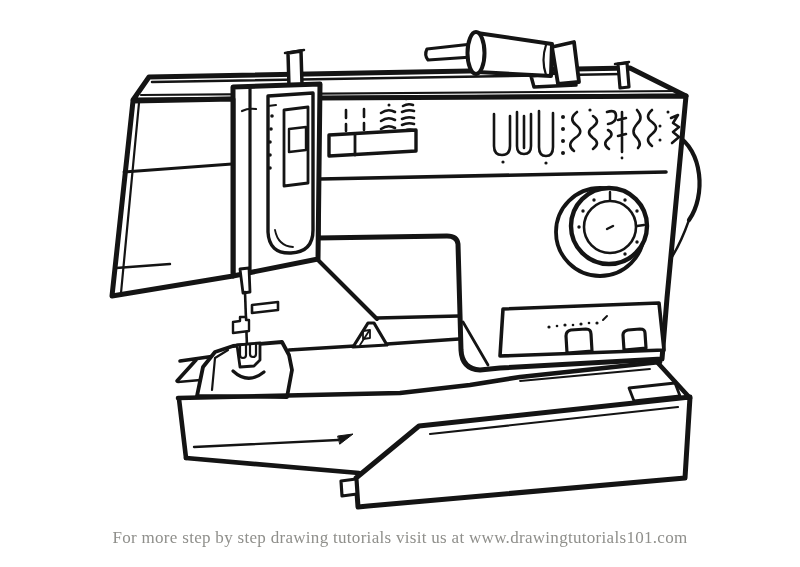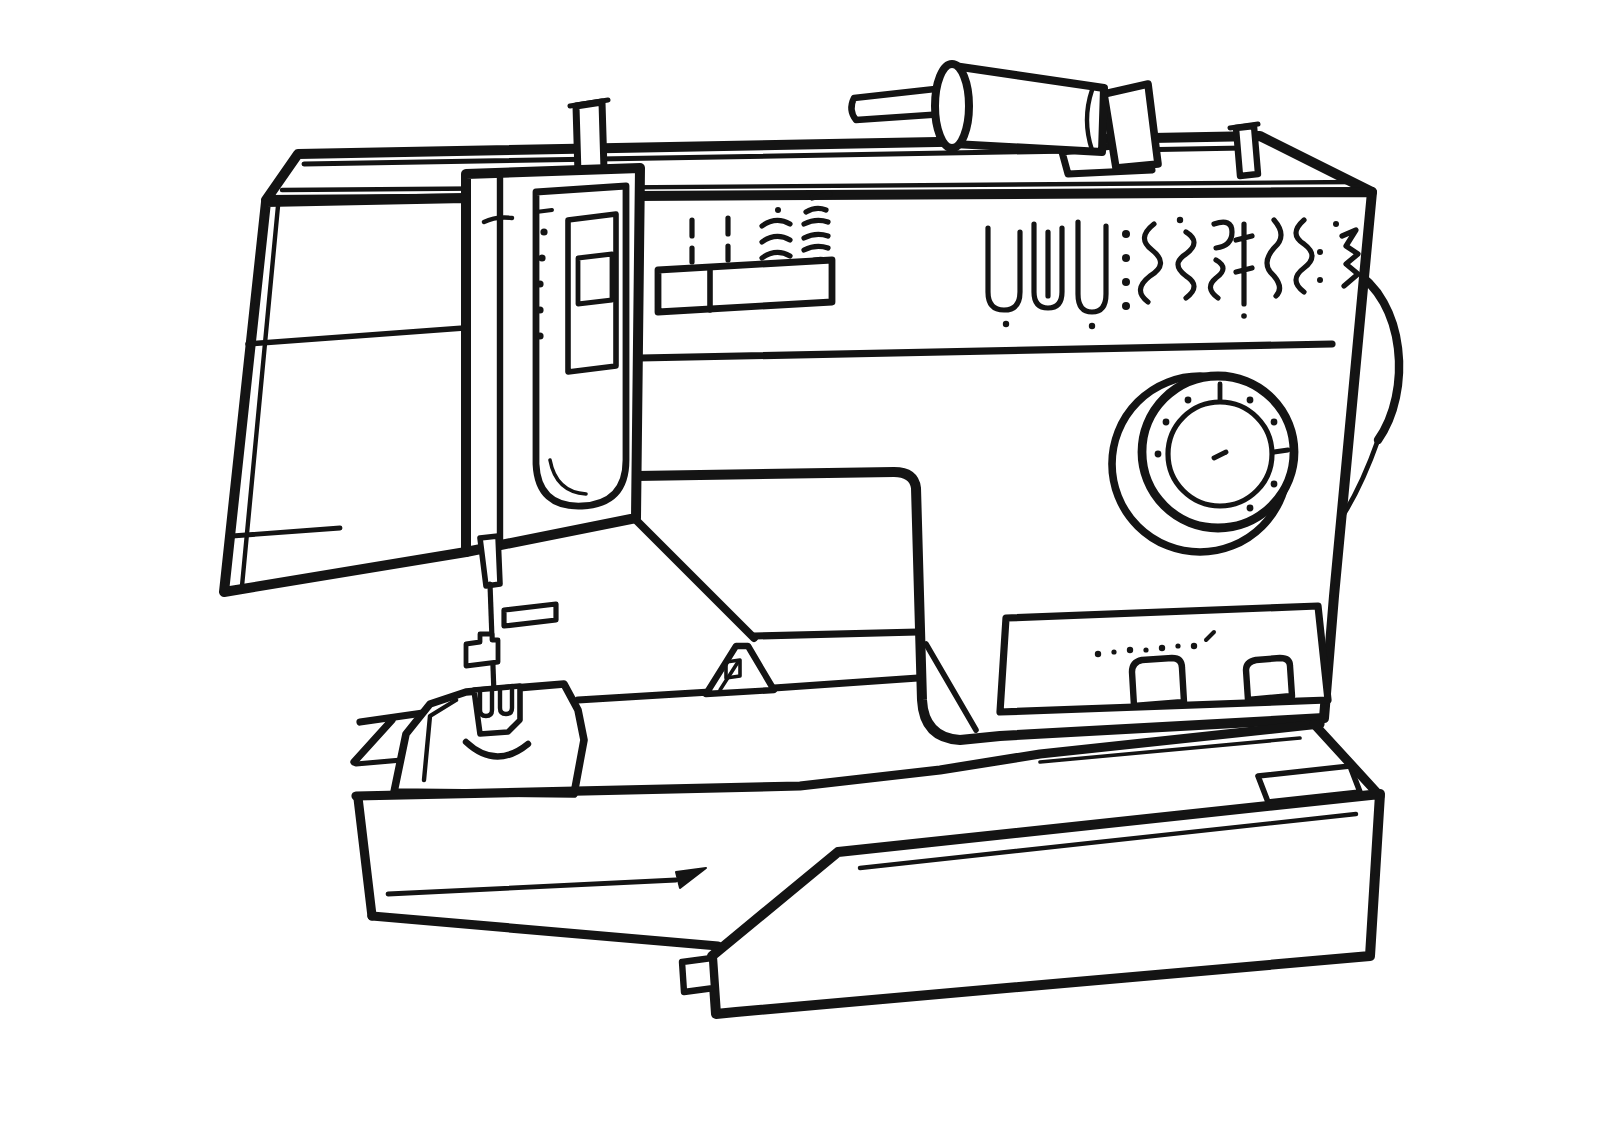--- a/index.html
+++ b/index.html
@@ -194,13 +194,14 @@
     <path d="M652,110 q-8,7 0,12 q8,6 0,12 q-8,6 0,12"></path>
     <g fill="#141414" stroke="none">
           <circle cx="660" cy="126" r="1.5"></circle>
           <circle cx="660" cy="140" r="1.5"></circle>
         </g>
     <circle cx="668" cy="112" r="1.5" fill="#141414" stroke="none"></circle>
     <path d="M671,118 l7,-3 l-5,8 l6,4 l-6,5 l6,5 l-7,6"></path>
   </g>
 </svg>
 
+<div class="caption" style="color: rgb(143, 143, 139);">For more step by step drawing tutorials visit us at www.drawingtutorials101.com</div>
 </div>
 
 </body></html>

